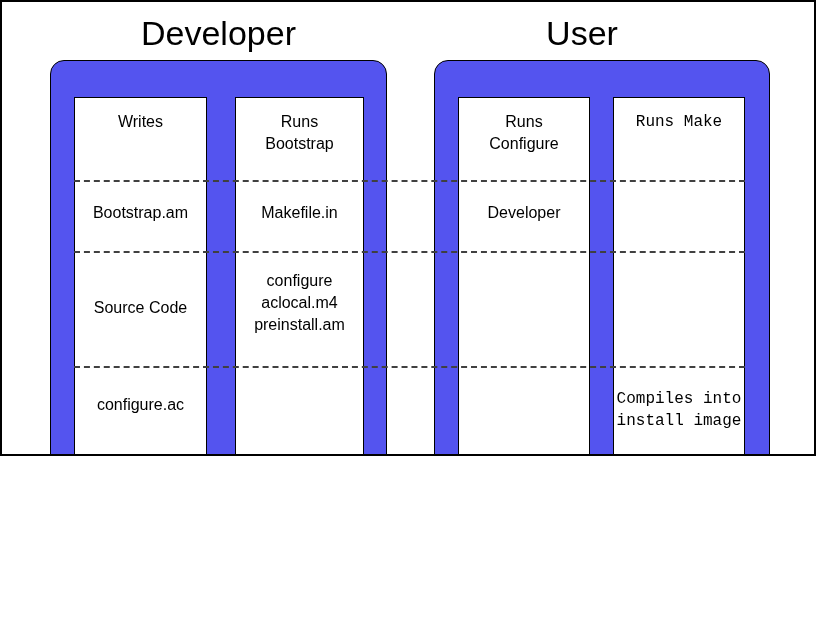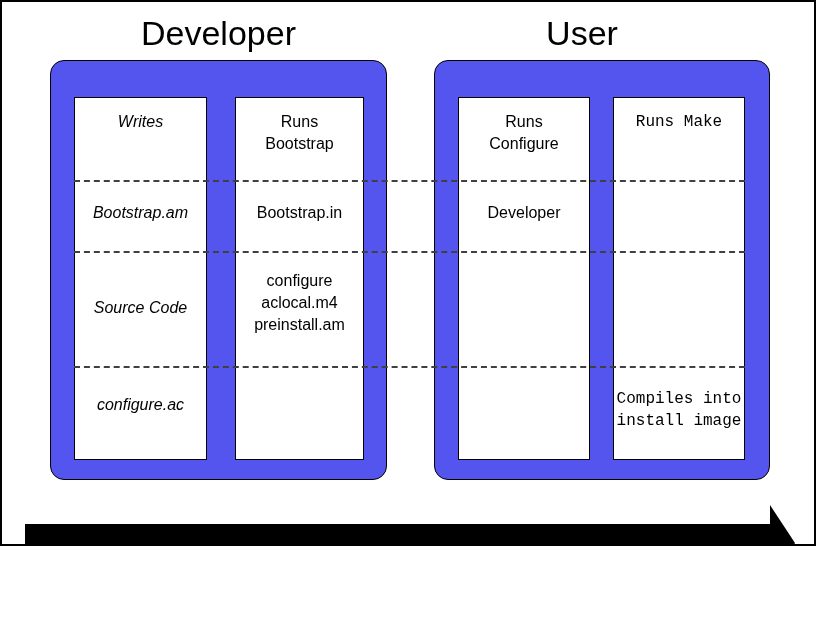--- a/index.html
+++ b/index.html
@@ -1,19 +1,19 @@
 <!DOCTYPE html>
 <html style="--bg: #ffffff; --group-fill: #5454ef; --group-border: #000000; --box-border: #000000; --dash-color: #404040;"><head>
 <meta charset="utf-8">
 <style>
   html, body { margin: 0; padding: 0; background: #fff; }
   .canvas {
     position: relative;
     width: 816px;
-    height: 546px;
+    height: 456px;
     box-sizing: border-box;
     border: 2px solid #000;
     background: var(--bg, #ffffff);
     font-family: "Liberation Sans", sans-serif;
     color: #000;
     overflow: hidden;
   }
   .title {
     position: absolute;
     top: 10px;
@@ -39,21 +39,21 @@
   .box {
     position: absolute;
     top: 95px;
     height: 363px;
     box-sizing: border-box;
     background: #ffffff;
     border: 1px solid var(--box-border, #000);
     display: grid;
     grid-template-rows: 84px 73px 114px auto;
   }
-  .box.b0 { left: 72px;  width: 133px; font-style: italic; }
+  .box.b0 { left: 72px;  width: 133px; }
   .box.b1 { left: 233px; width: 129px; }
   .box.b2 { left: 456px; width: 132px; }
   .box.b3 { left: 611px; width: 132px; font-family: Liberation Mono, monospace; }
   .cell {
     display: flex;
     align-items: center;
     justify-content: center;
     text-align: center;
     white-space: pre-line;
     font-size: 16px;
@@ -96,21 +96,21 @@
   <div class="box b0">
     <div class="cell r0">Writes</div>
     <div class="cell r1">Bootstrap.am</div>
     <div class="cell r3">Source Code</div>
     <div class="cell r2">configure.ac</div>
   </div>
 
   <div class="box b1">
     <div class="cell r0">Runs
 Bootstrap</div>
-    <div class="cell r1">Bootstrap.in</div>
+    <div class="cell r1">Makefile.in</div>
     <div class="cell r2">configure
 aclocal.m4
 preinstall.am</div>
     <div class="cell r3"></div>
   </div>
 
   <div class="box b2">
     <div class="cell r0">Runs
 Configure</div>
     <div class="cell r1">Developer</div>

